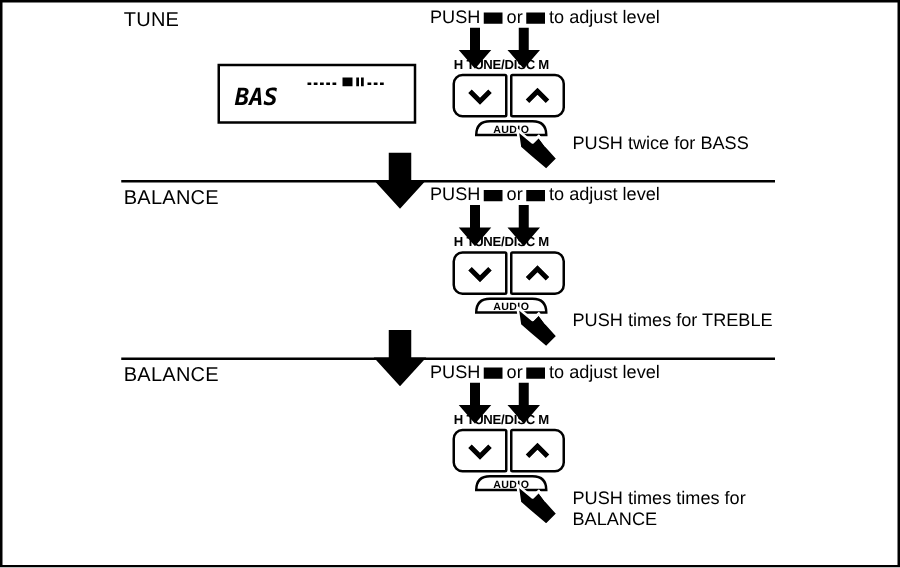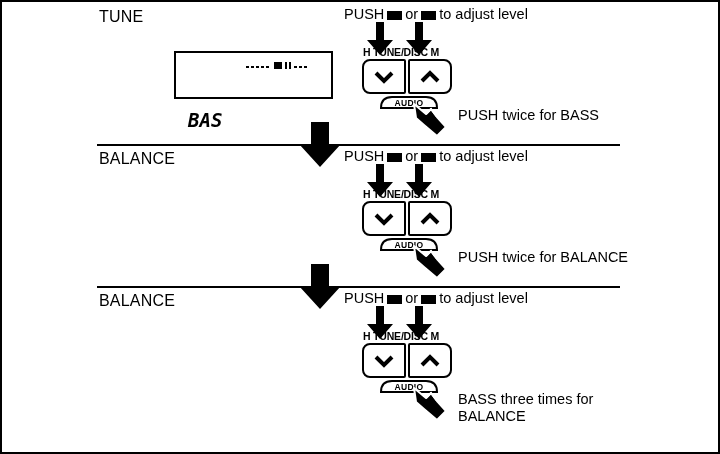--- a/index.html
+++ b/index.html
@@ -69,21 +69,20 @@
     position: absolute;
     left: 12px;
     top: 15px;
     font-family: "DejaVu Sans Mono", monospace;
     font-size: 19px;
     font-weight: bold;
     font-style: italic;
     letter-spacing: 0px;
     color: #000000;
     line-height: 20px;
-    margin-top: 42px;
   }
   .lcd-scale {
     position: absolute;
     left: 70px;
     top: 4px;
     height: 14px;
     width: 78px;
   }
   .lcd-scale .tick {
     position: absolute;
@@ -334,21 +333,21 @@
           <path d="M3,14 Q3,3 14,3 L48,3 Q59,3 59,14 Z" fill="#fff" stroke="#000" stroke-width="2"></path>
         </svg>
         <div class="audio-text">AUDIO</div>
       </div>
 
       <svg class="hand" viewBox="0 0 42 40">
         <path d="M4,6 L16,16 L21,11 L27,19 L36,29 L27,38 L14,27 L6,20 Z" fill="#000" stroke="#fff" stroke-width="2" stroke-linejoin="round"></path>
         <path d="M16,16 L21,11 L27,19" fill="none" stroke="#fff" stroke-width="2"></path>
       </svg>
 
-      <div class="caption">PUSH twice for BALANCE</div>
+      <div class="caption">PUSH times for TREBLE</div>
     </div>
   </div>
 
   <div class="section" style="top:284px;">
 
     <div class="divider"></div>
 
     <svg class="trans-arrow" viewBox="0 0 44 46">
       <polygon points="13,0 31,0 31,22 43,22 22,45 1,22 13,22" fill="#000"></polygon>
     </svg>
@@ -386,18 +385,18 @@
           <path d="M3,14 Q3,3 14,3 L48,3 Q59,3 59,14 Z" fill="#fff" stroke="#000" stroke-width="2"></path>
         </svg>
         <div class="audio-text">AUDIO</div>
       </div>
 
       <svg class="hand" viewBox="0 0 42 40">
         <path d="M4,6 L16,16 L21,11 L27,19 L36,29 L27,38 L14,27 L6,20 Z" fill="#000" stroke="#fff" stroke-width="2" stroke-linejoin="round"></path>
         <path d="M16,16 L21,11 L27,19" fill="none" stroke="#fff" stroke-width="2"></path>
       </svg>
 
-      <div class="caption">BASS three times for
+      <div class="caption">PUSH times times for
 BALANCE</div>
     </div>
   </div>
 
 </div>
 
 </body></html>

